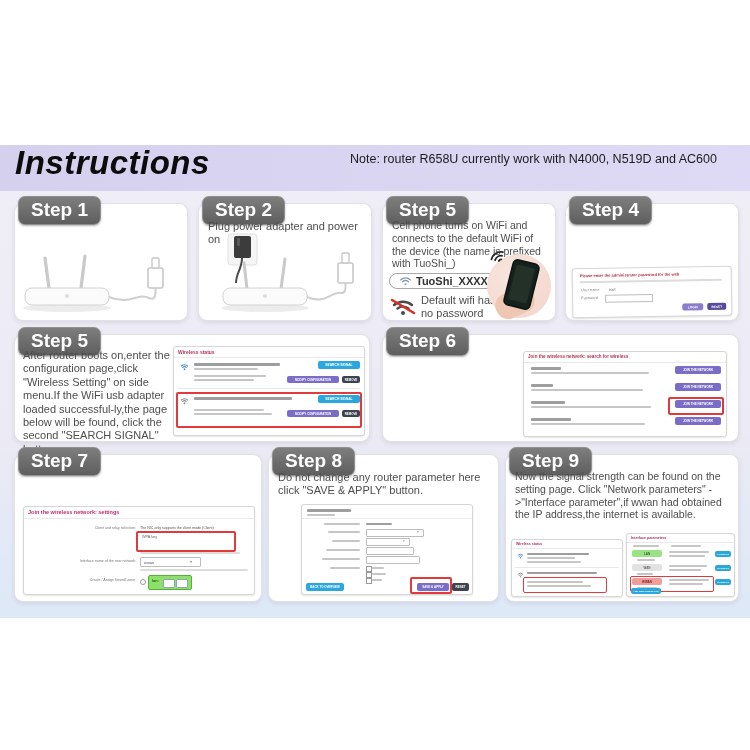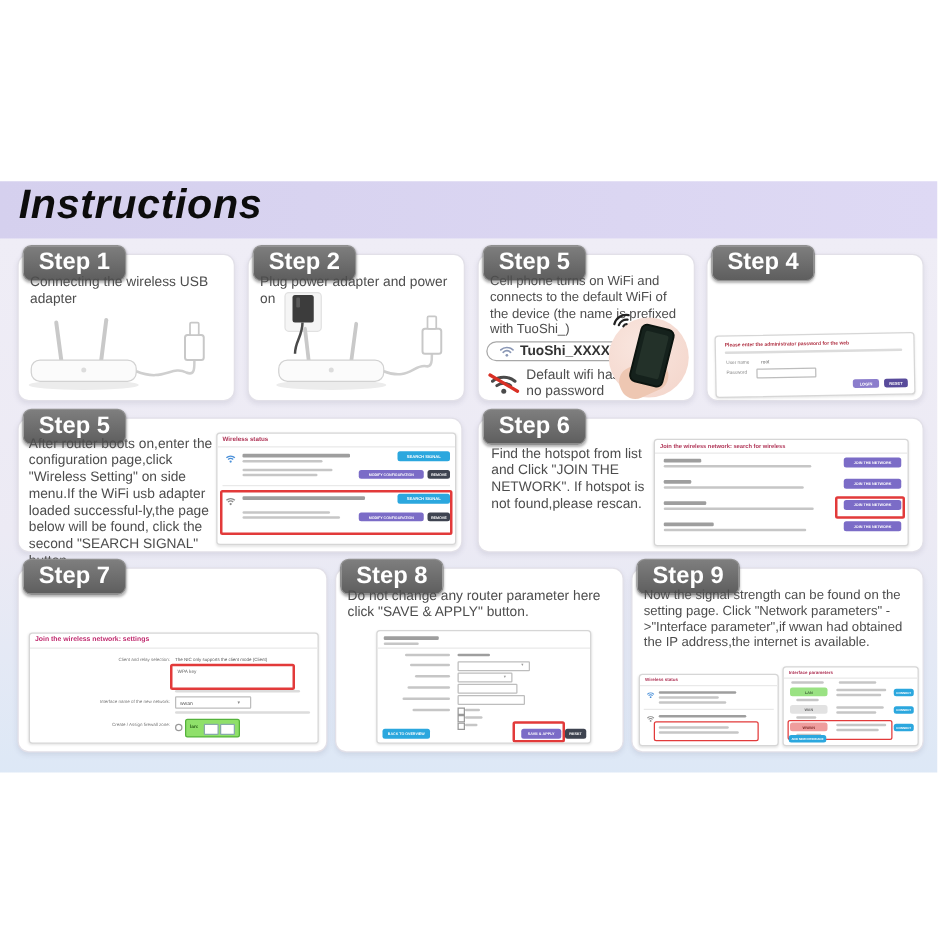--- a/index.html
+++ b/index.html
@@ -32,27 +32,27 @@
   .zone-pill{position:absolute;border-radius:2px;display:flex;align-items:center;justify-content:center;font-weight:bold;color:#3b5e35;}
 </style>
 </head>
 <body>
 
 <div>
 
   <div class="band"></div>
   <div class="main-title">Instructions</div>
   <div class="note">
+    <div>Note:  router R658U currently work with N4000, N519D and AC600</div>
   </div>
 
   <div class="content"></div>
 
   <div class="card" style="left:14px;top:203px;width:172px;height:116px;">
     <div class="badge">Step 1</div>
-    <div class="steptext" style="left:9px;top:16px;width:152px;">Connecting the wireless USB adapter</div>
     <svg class="abs" style="left:4px;bottom:4px;" width="162" height="66" viewBox="0 0 162 66">
       <path d="M30 38 L26 8" stroke="#c9c9c9" stroke-width="3.2" stroke-linecap="round" fill="none"></path>
       <path d="M62 38 L66 6" stroke="#c9c9c9" stroke-width="3.2" stroke-linecap="round" fill="none"></path>
       <ellipse cx="48" cy="58" rx="44" ry="4" fill="#ececec"></ellipse>
       <rect x="6" y="38" width="84" height="17" rx="7" fill="#fbfbfb" stroke="#d2d2d2"></rect>
       <circle cx="48" cy="46" r="2" fill="#dcdcdc"></circle>
       <path d="M90 47 C112 56 118 42 130 48 C137 51 136.5 44 136.5 38" stroke="#cfcfcf" stroke-width="2" fill="none"></path>
       <rect x="129" y="18" width="15" height="20" rx="2" fill="#fff" stroke="#c8c8c8" stroke-width="1.6"></rect>
       <rect x="133" y="8" width="7" height="10" rx="1" fill="#fff" stroke="#c8c8c8" stroke-width="1.4"></rect>
     </svg>
@@ -153,21 +153,20 @@
       <div class="bar" style="left:20px;top:62px;width:70px;"></div>
       <div class="bar" style="left:20px;top:66px;width:78px;"></div>
       <div class="btn purple" style="right:25px;top:63px;width:52px;height:7px;font-size:2.9px;">MODIFY CONFIGURATION</div>
       <div class="btn dark" style="right:4px;top:63px;width:18px;height:7px;font-size:2.9px;">REMOVE</div>
       <div class="redbox" style="left:2px;top:45px;width:182px;height:32px;"></div>
     </div>
   </div>
 
   <div class="card" style="left:382px;top:334px;width:355px;height:106px;">
     <div class="badge">Step 6</div>
-    <div class="steptext" style="left:10px;top:22px;width:128px;">Find the hotspot from list and Click "JOIN THE NETWORK". If hotspot is not found,please rescan.</div>
     <div class="ms" style="left:140px;top:16px;width:202px;height:84px;">
       <div class="mst" style="font-size:4.6px;">Join the wireless network: search for wireless</div>
       <div class="hr" style="left:0;top:10px;width:202px;"></div>
 
       <div class="bar d" style="left:7px;top:15px;width:30px;height:2.5px;"></div>
       <div class="bar" style="left:7px;top:20px;width:118px;"></div>
       <div class="btn purple" style="right:5px;top:14px;width:46px;height:8px;font-size:3px;">JOIN THE NETWORK</div>
       <div class="bar d" style="left:7px;top:32px;width:22px;height:2.5px;"></div>
       <div class="bar" style="left:7px;top:37px;width:112px;"></div>
       <div class="btn purple" style="right:5px;top:31px;width:46px;height:8px;font-size:3px;">JOIN THE NETWORK</div>

